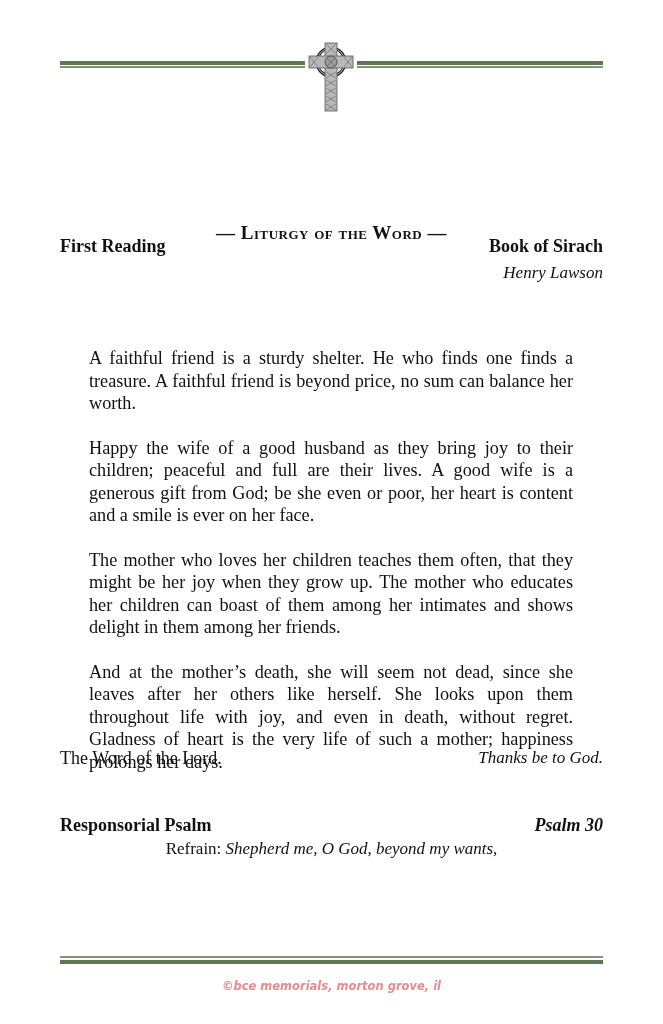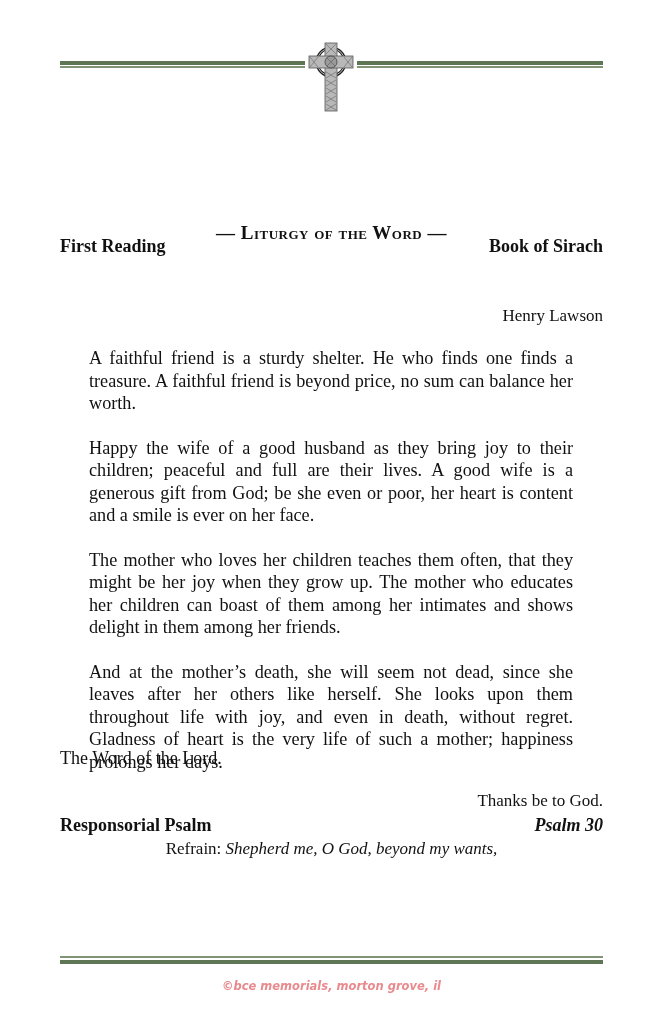--- a/index.html
+++ b/index.html
@@ -20,21 +20,21 @@
 
   .cross { position: absolute; left: 306px; top: 42px; width: 50px; height: 70px; }
 
   .section-title { position: absolute; top: 190px; left: 0; width: 663px; text-align: center;
     font-family: "Liberation Serif", serif; font-size: 19px; font-weight: bold; letter-spacing: 0.5px; color: #111; margin-top: 32px; }
   .section-title .sc { font-variant: small-caps; }
 
   .row { position: absolute; left: 60px; width: 543px; display: flex; justify-content: space-between;
     font-family: "Liberation Serif", serif; }
   .bold { font-weight: bold; font-size: 18px; }
-  .ital { font-size: 17px; margin-top: 43px; }
+  .ital { font-style: italic; font-size: 17px; }
 
   .reading { position: absolute; left: 89px; width: 484px;
     font-family: "Liberation Serif", serif; font-size: 18.2px; line-height: 22.5px; text-align: justify; color: #111; margin-top: 41px; }
   .reading p { margin: 0 0 22px 0; }
 
   .refrain { position: absolute; top: 838px; left: 0; width: 663px; text-align: center;
     font-family: "Liberation Serif", serif; font-size: 17px; line-height: 22px; }
   .refrain .label { font-style: normal; }
   .refrain .txt { font-style: italic; }
 

